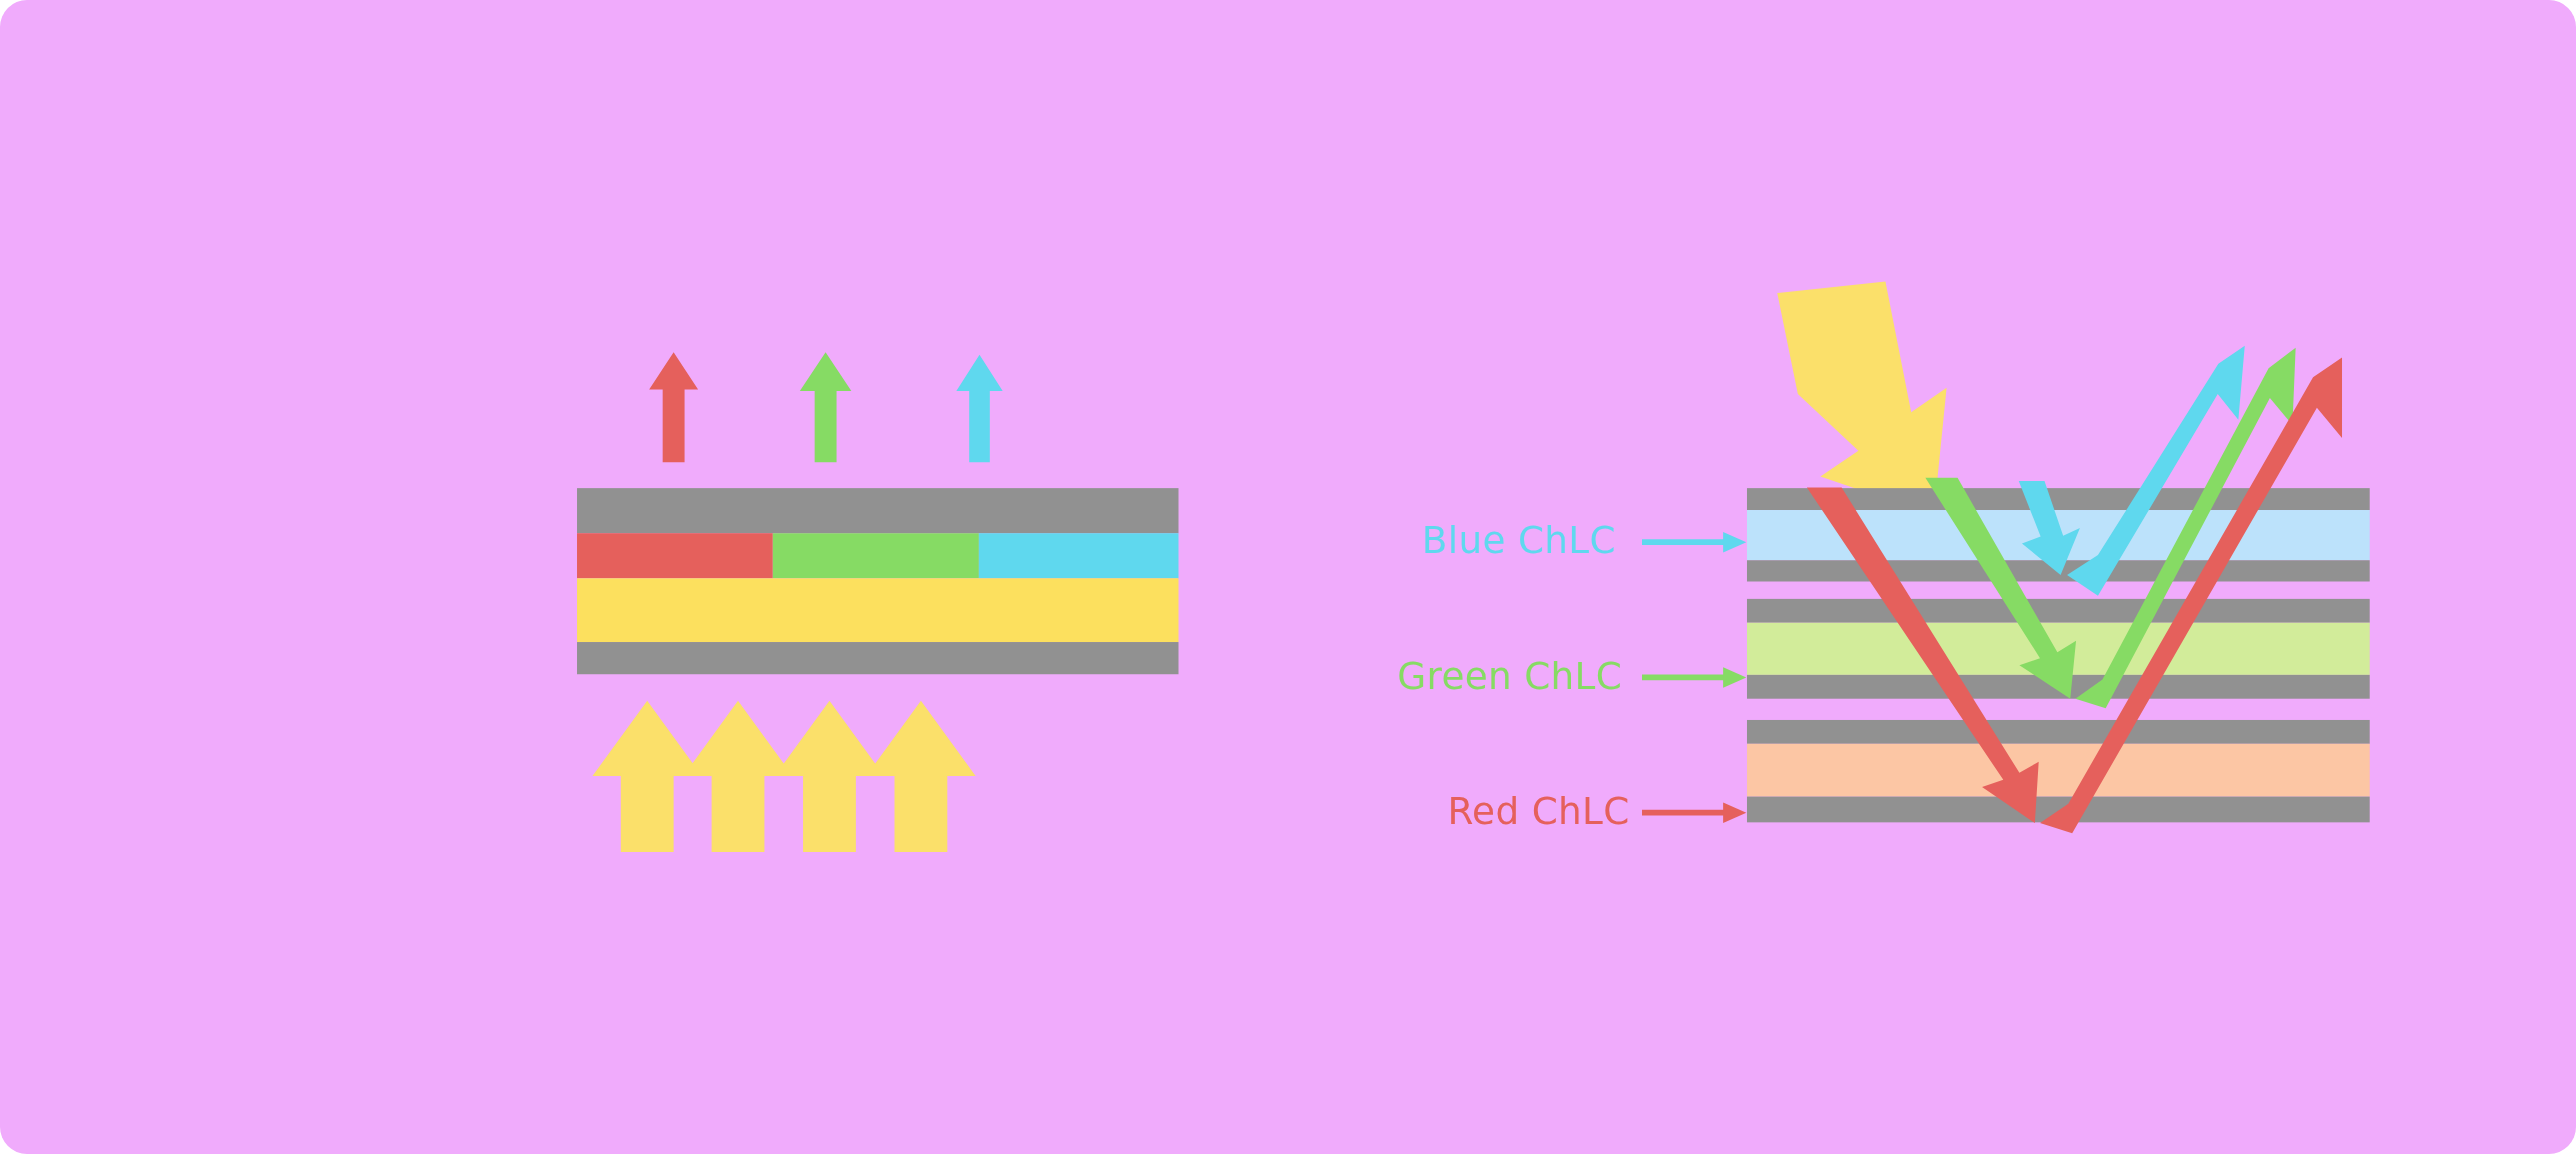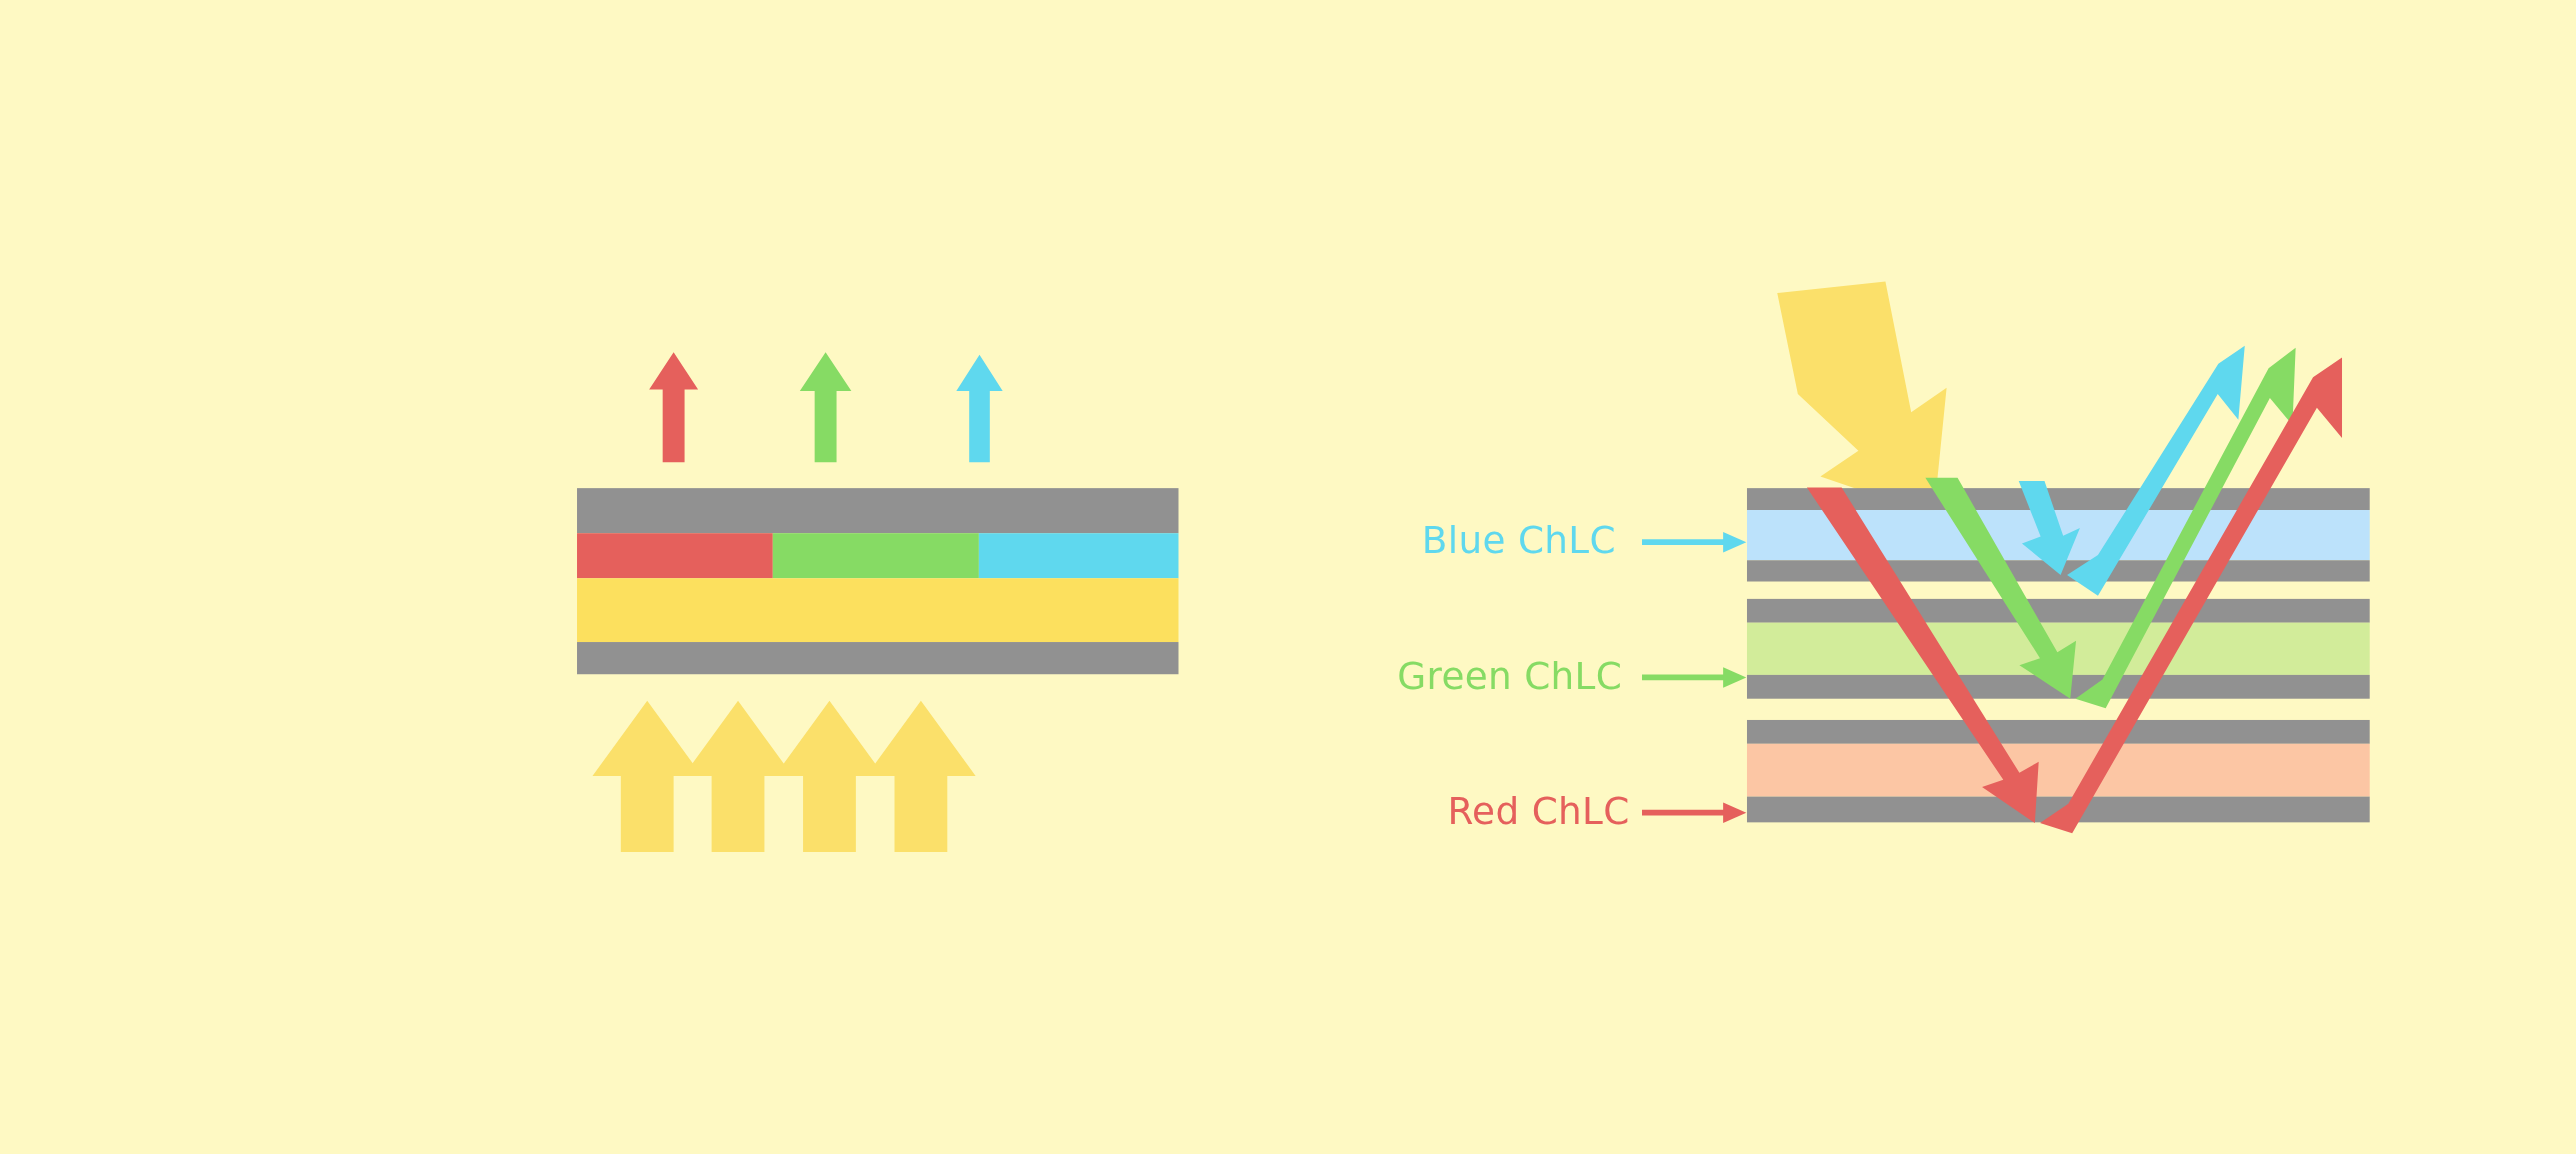--- a/index.html
+++ b/index.html
@@ -2,21 +2,21 @@
 <html style="font-size:10.3px"><head>
 <meta charset="utf-8">
 <title>ChLC Stack Diagram</title>
 <style>
   html,body{margin:0;padding:0;background:#ffffff;}
   body{
     width:2576px;height:1154px;
     font-family:"DejaVu Sans","Liberation Sans",sans-serif;
     overflow:hidden;position:relative;
   }
-  #root{position:absolute;inset:0;background:#fef9c3;}
+  #root{position:absolute;inset:0;background:#f0abfc;border-radius:27px;}
   .fig{position:absolute;}
   svg{display:block;overflow:visible;}
   .lbl{
     font-family:"DejaVu Sans","Liberation Sans",sans-serif;
     font-size:58px;
     letter-spacing:0.5px;
     white-space:pre;
     dominant-baseline:middle;
   }
 </style>

